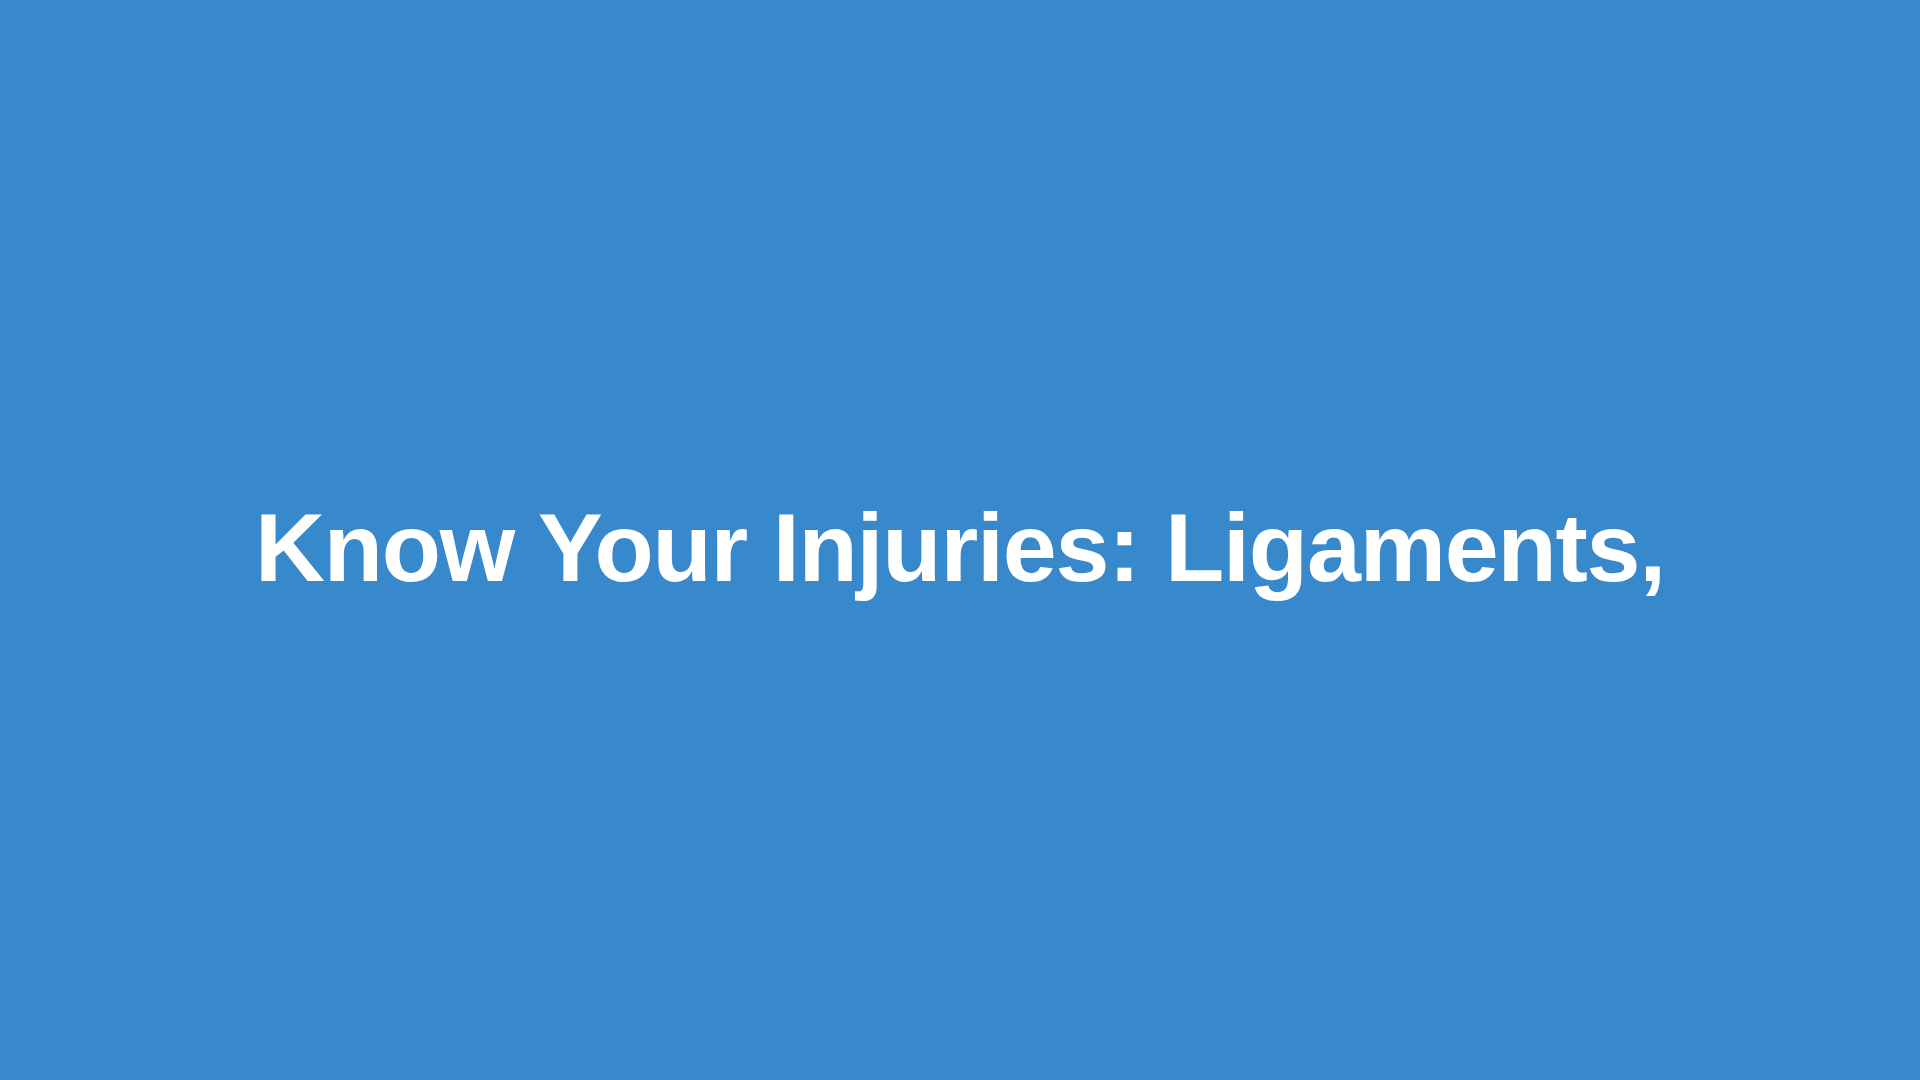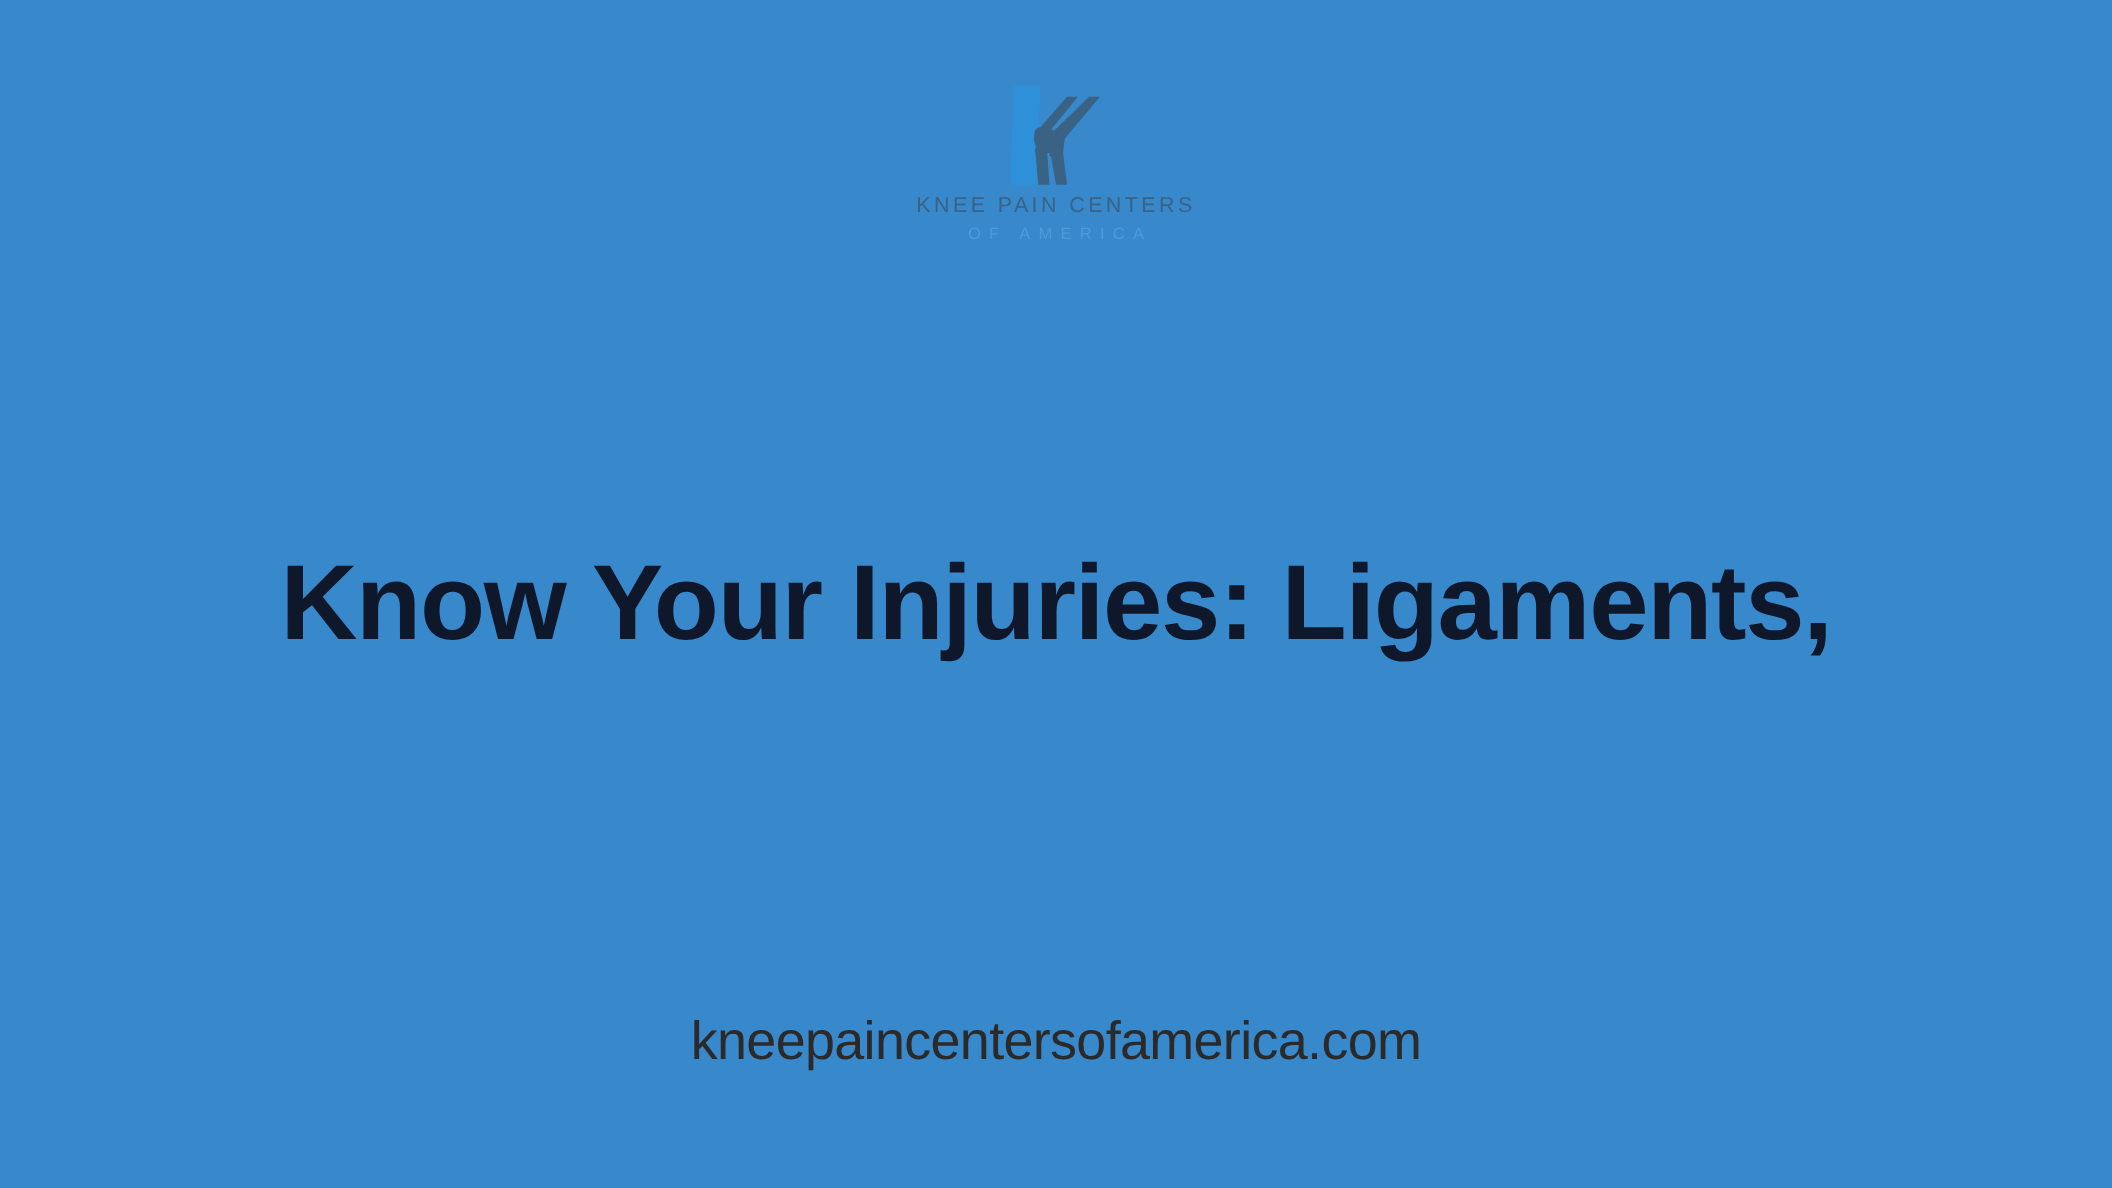--- a/index.html
+++ b/index.html
@@ -62,21 +62,21 @@
     text-indent: 7.5px;
   }
 
   
   .headline {
     position: absolute;
     top: 432px;
     left: 0;
     width: 1920px;
     text-align: center;
-    color: #0f172a;
+    color: #ffffff;
     font-family: "Liberation Sans", sans-serif;
     font-size: 97px;
     font-weight: 700;
     line-height: 102px;
     letter-spacing: -1.2px;
     padding: 0 110px;
     box-sizing: border-box;
   }
 
   .headline-line {
@@ -98,39 +98,19 @@
     line-height: 58px;
     letter-spacing: -0.6px;
     white-space: nowrap;
   }
 </style>
 </head>
 <body>
 
 <div class="slide">
 
-  <div class="logo-block">
-
-    <svg class="logo-mark" viewBox="0 0 104 100" aria-hidden="true">
-
-      <polygon points="14,6 38,6 34,96 10,96" fill="#2E90D9"></polygon>
-
-      <path d="M82,16 L92,16 L60,54 L58,70 L46,70 L47,50 Z" fill="#3A6284"></path>
-      <path d="M62,16 L72,16 L44,50 L43,68 L33,66 L36,46 Z" fill="#3A6284"></path>
-
-      <path d="M36,44 C44,42 52,46 56,54 C58,60 54,66 46,67 C38,68 32,62 32,54 C32,48 33,45 36,44 Z" fill="#3A6284"></path>
-
-      <path d="M46,62 L58,64 L62,96 L52,96 Z" fill="#3A6284"></path>
-      <path d="M33,64 L44,66 L46,96 L36,96 Z" fill="#3A6284"></path>
-    </svg>
-
-    <div class="logo-wordmark">KNEE PAIN CENTERS</div>
-
-    <div class="logo-subwordmark">OF AMERICA</div>
-  </div>
 
   <h1 class="headline">
     <span class="headline-line">Know Your Injuries: Ligaments,</span>
   </h1>
 
-  <div class="site-url">kneepaincentersofamerica.com</div>
 
 </div>
 
 </body></html>

